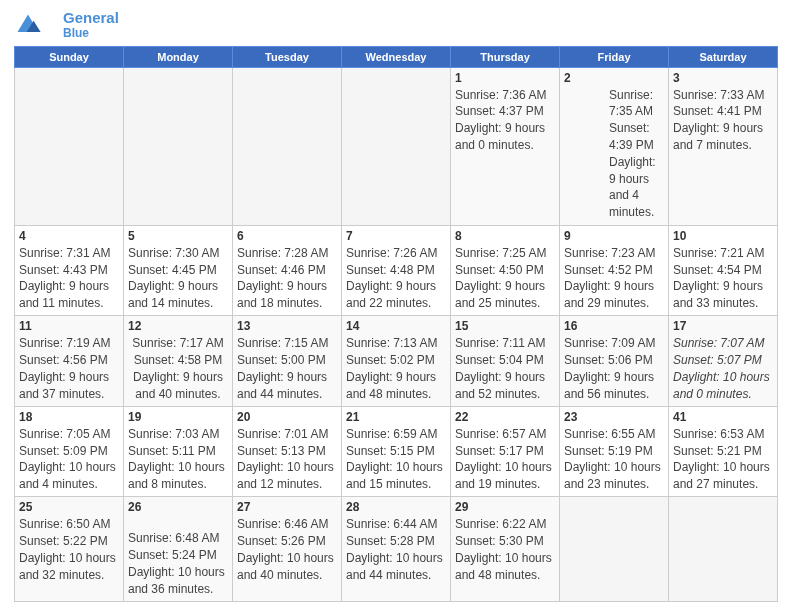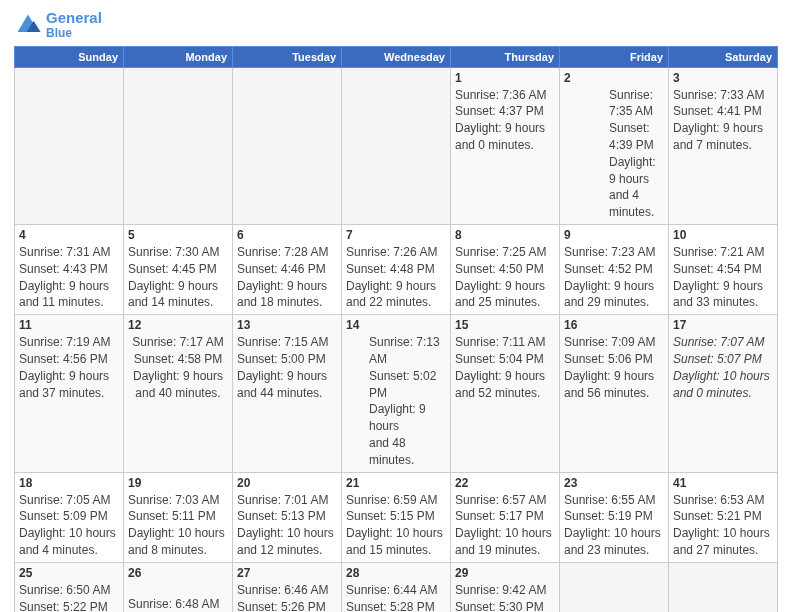--- a/index.html
+++ b/index.html
@@ -19,21 +19,21 @@
     }
     .header {
       display: flex;
       justify-content: space-between;
       align-items: flex-start;
       margin-bottom: 6px;
     }
     .logo {
       display: flex;
       align-items: center;
-      gap: 4px;
+      gap: 21px;
     }
     .logo-icon {
       width: 28px;
       height: 28px;
     }
     .title-block {
       text-align: right;
     }
     .main-title {
       font-size: 28px;
@@ -51,21 +51,21 @@
       border-collapse: collapse;
       width: 100%;
       table-layout: fixed;
     }
     .calendar thead tr th {
       background-color: #3a6bbf;
       color: #fff;
       font-size: 11px;
       font-weight: bold;
       padding: 4px 5px;
-      text-align: right;
+      text-align: center;
       border: 1px solid #5a8bdf;
     }
     .calendar tbody tr td {
       border: 1px solid #ccc;
       vertical-align: top;
       padding: 3px 4px;
       font-size: 9.5px;
       color: #333;
       height: 88px;
       background: #fff;
@@ -219,21 +219,21 @@
           </td>
           <td>
             <span class="day-number">13</span>
             <div class="day-info" style="white-space: pre-line;">Sunrise: 7:15 AM
 Sunset: 5:00 PM
 Daylight: 9 hours
 and 44 minutes.</div>
           </td>
           <td>
             <span class="day-number">14</span>
-            <div class="day-info" style="white-space: pre-line; margin-left: 23px;">Sunrise: 7:13 AM
+            <div class="day-info" style="white-space: pre-line;">Sunrise: 7:13 AM
 Sunset: 5:02 PM
 Daylight: 9 hours
 and 48 minutes.</div>
           </td>
           <td>
             <span class="day-number">15</span>
             <div class="day-info" style="white-space: pre-line;">Sunrise: 7:11 AM
 Sunset: 5:04 PM
 Daylight: 9 hours
 and 52 minutes.</div>
@@ -328,21 +328,21 @@
           </td>
           <td>
             <span class="day-number">28</span>
             <div class="day-info" style="white-space: pre-line;">Sunrise: 6:44 AM
 Sunset: 5:28 PM
 Daylight: 10 hours
 and 44 minutes.</div>
           </td>
           <td>
             <span class="day-number">29</span>
-            <div class="day-info" style="white-space: pre-line;">Sunrise: 9:42 AM
+            <div class="day-info" style="white-space: pre-line;">Sunrise: 6:22 AM
 Sunset: 5:30 PM
 Daylight: 10 hours
 and 48 minutes.</div>
           </td>
           <td class="empty-cell"></td>
           <td class="empty-cell"></td>
         </tr>
       </tbody>
   </table>
 </div>

